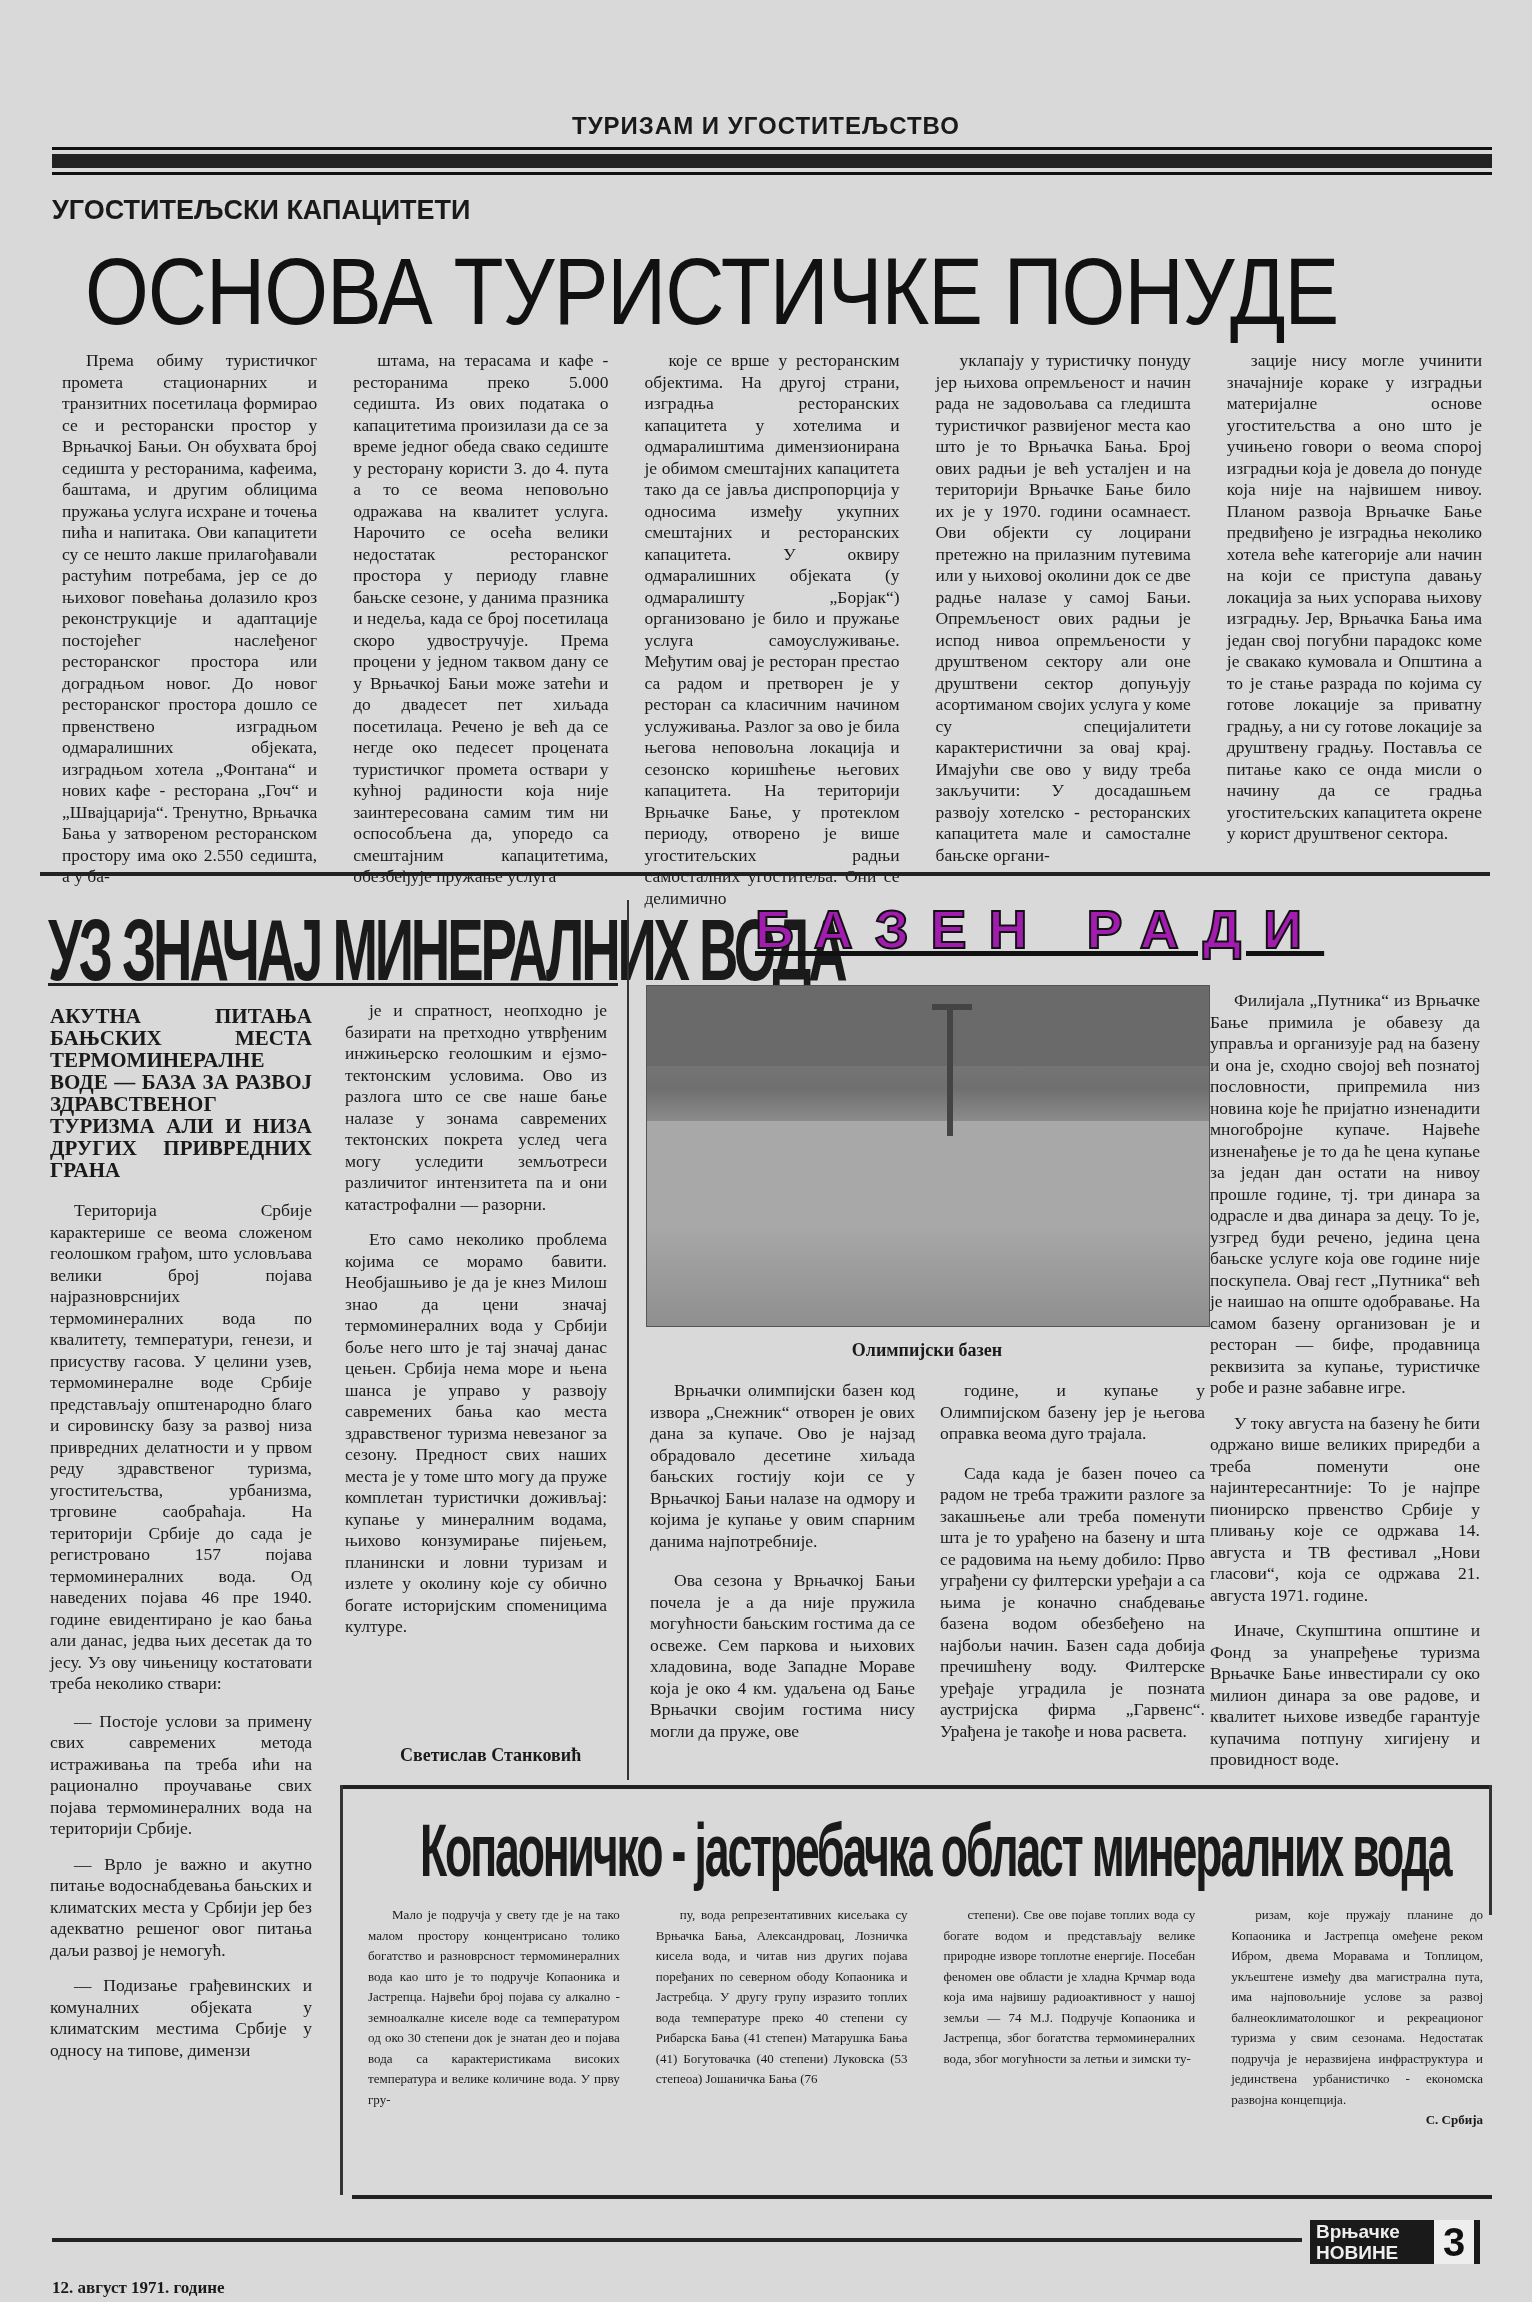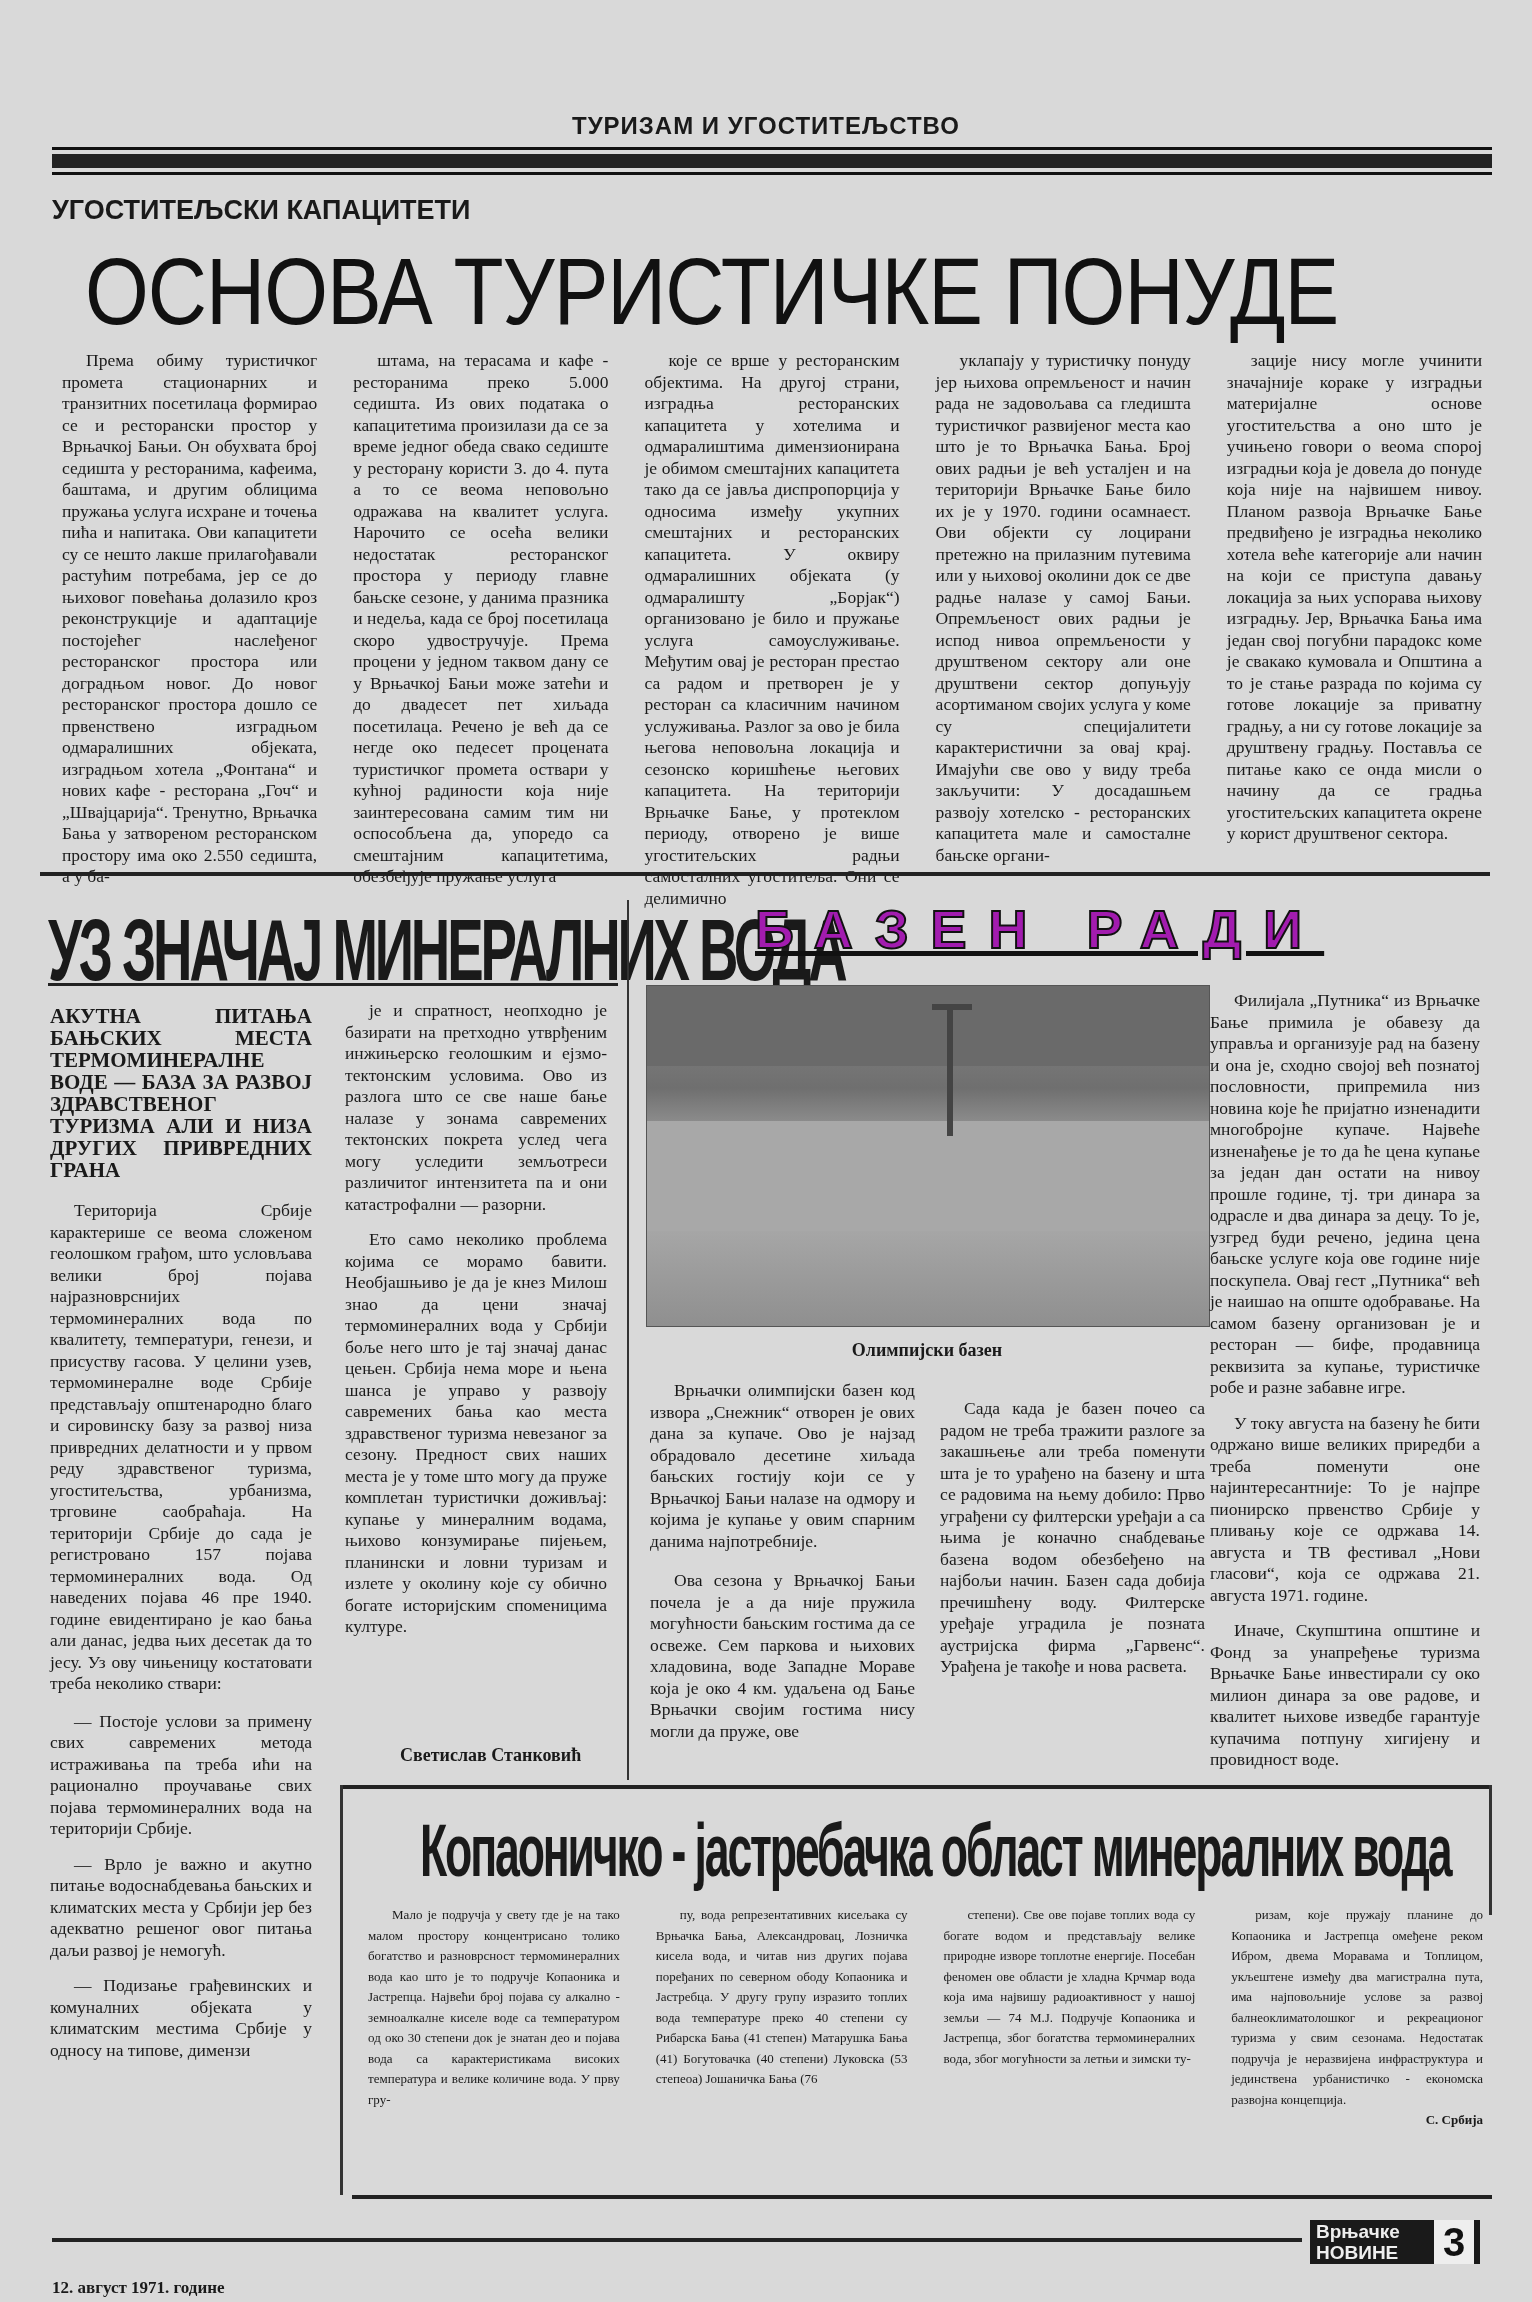--- a/index.html
+++ b/index.html
@@ -103,20 +103,21 @@
 </div>
 <div class="abs caption">Олимпијски базен</div>
 <div class="abs art3a">
   <div class="col">
     <p>Врњачки олимпијски базен код извора „Снежник“ отворен је ових дана за купаче. Ово је најзад обрадовало десетине хиљада бањских гостију који се у Врњачкој Бањи налазе на одмору и којима је купање у овим спарним данима најпотребније.</p>
     <p style="margin-top:18px">Ова сезона у Врњачкој Бањи почела је а да није пружила могућности бањским гостима да се освеже. Сем паркова и њихових хладовина, воде Западне Мораве која је око 4 км. удаљена од Бање Врњачки својим гостима нису могли да пруже, ове</p>
   </div>
 </div>
 <div class="abs art3b">
   <div class="col">
+    <p>године, и купање у Олимпијском базену јер је његова оправка веома дуго трајала.</p>
     <p style="margin-top:18px">Сада када је базен почео са радом не треба тражити разлоге за закашњење али треба поменути шта је то урађено на базену и шта се радовима на њему добило: Прво уграђени су филтерски уређаји а са њима је коначно снабдевање базена водом обезбеђено на најбољи начин. Базен сада добија пречишћену воду. Филтерске уређаје уградила је позната аустријска фирма „Гарвенс“. Урађена је такође и нова расвета.</p>
   </div>
 </div>
 <div class="abs art3c">
   <div class="col">
     <p>Филијала „Путника“ из Врњачке Бање примила је обавезу да управља и организује рад на базену и она је, сходно својој већ познатој пословности, припремила низ новина које ће пријатно изненадити многобројне купаче. Највеће изненађење је то да ће цена купање за један дан остати на нивоу прошле године, тј. три динара за одрасле и два динара за децу. То је, узгред буди речено, једина цена бањске услуге која ове године није поскупела. Овај гест „Путника“ већ је наишао на опште одобравање. На самом базену организован је и ресторан — бифе, продавница реквизита за купање, туристичке робе и разне забавне игре.</p>
     <p style="margin-top:14px">У току августа на базену ће бити одржано више великих приредби а треба поменути оне најинтересантније: То је најпре пионирско првенство Србије у пливању које се одржава 14. августа и ТВ фестивал „Нови гласови“, која се одржава 21. августа 1971. године.</p>
     <p style="margin-top:14px">Иначе, Скупштина општине и Фонд за унапређење туризма Врњачке Бање инвестирали су око милион динара за ове радове, и квалитет њихове изведбе гарантује купачима потпуну хигијену и провидност воде.</p>
   </div>
 </div>

